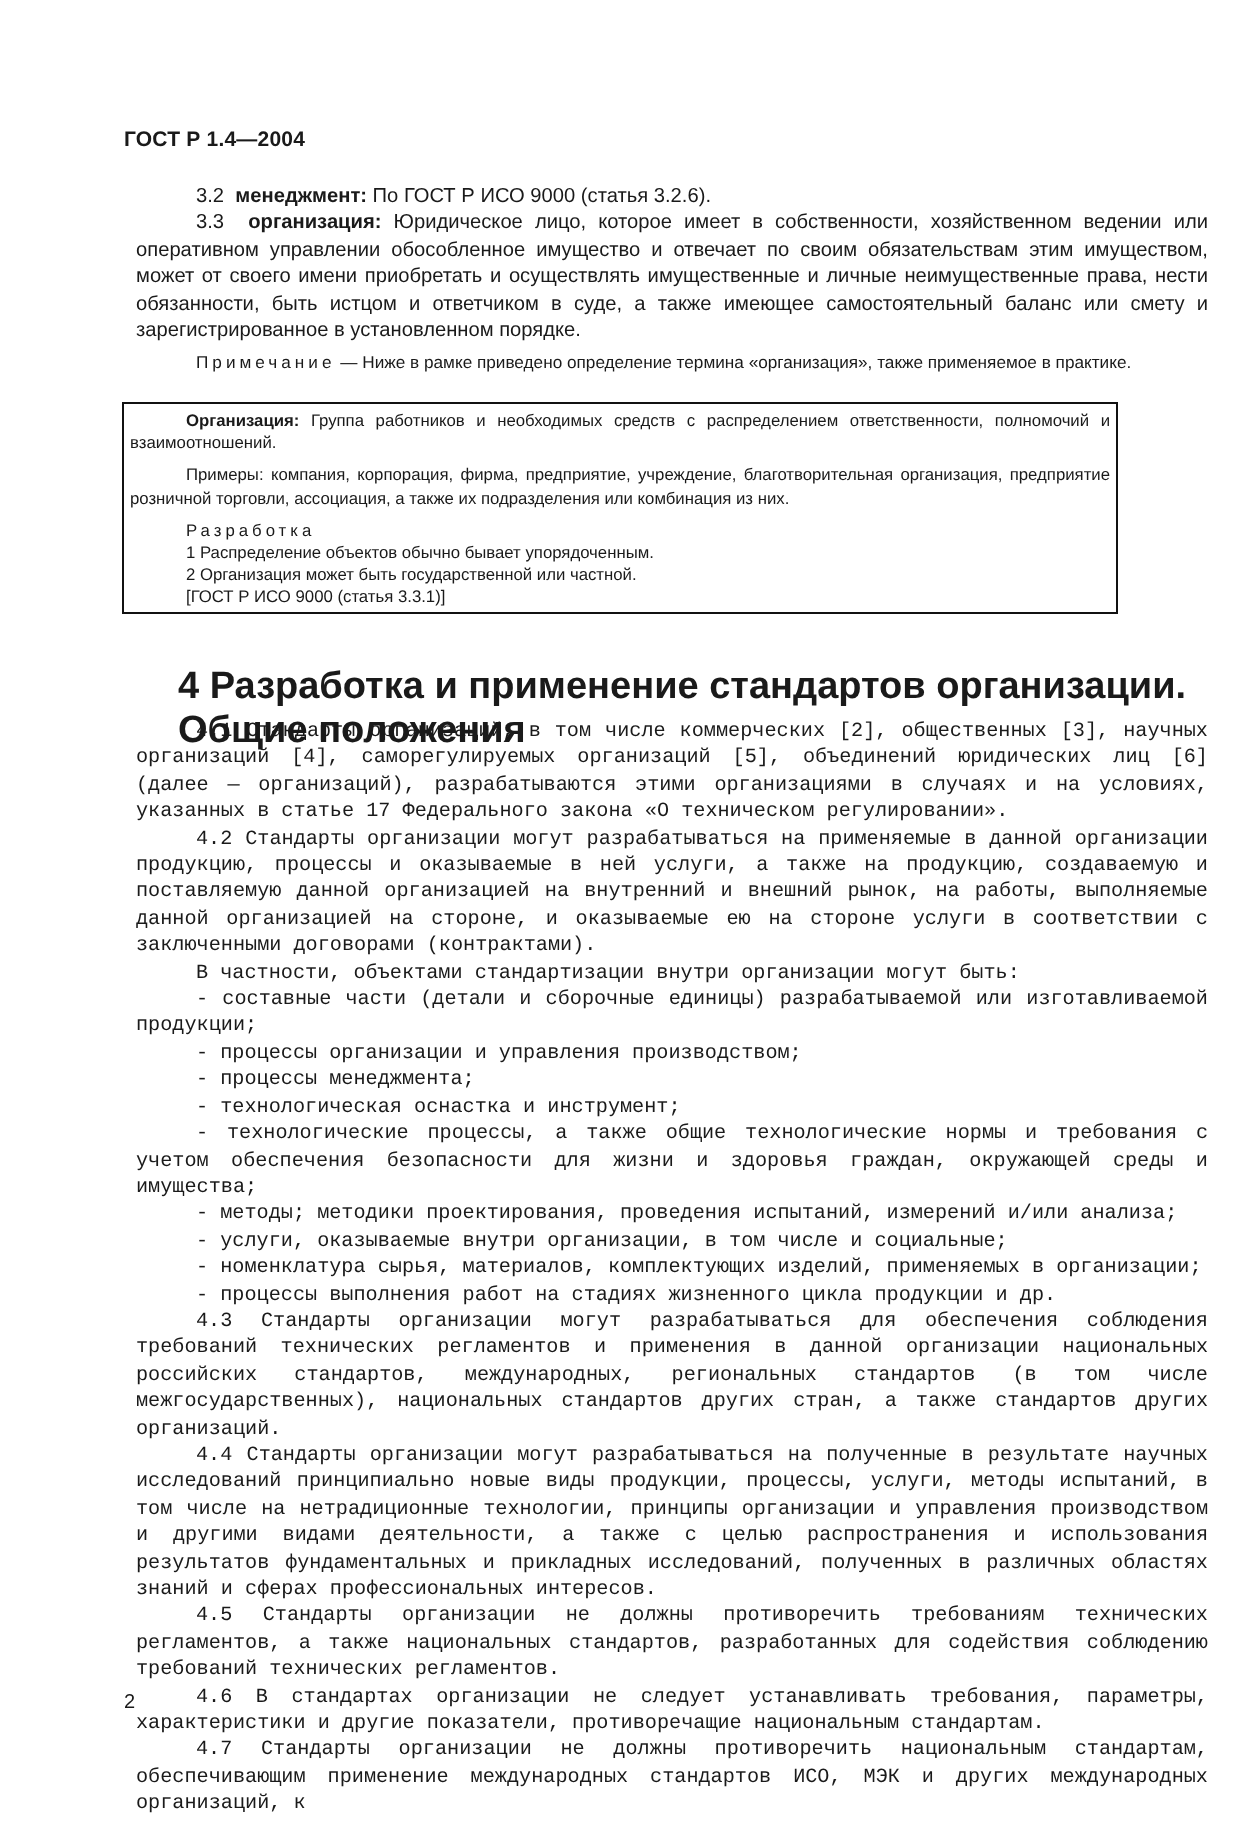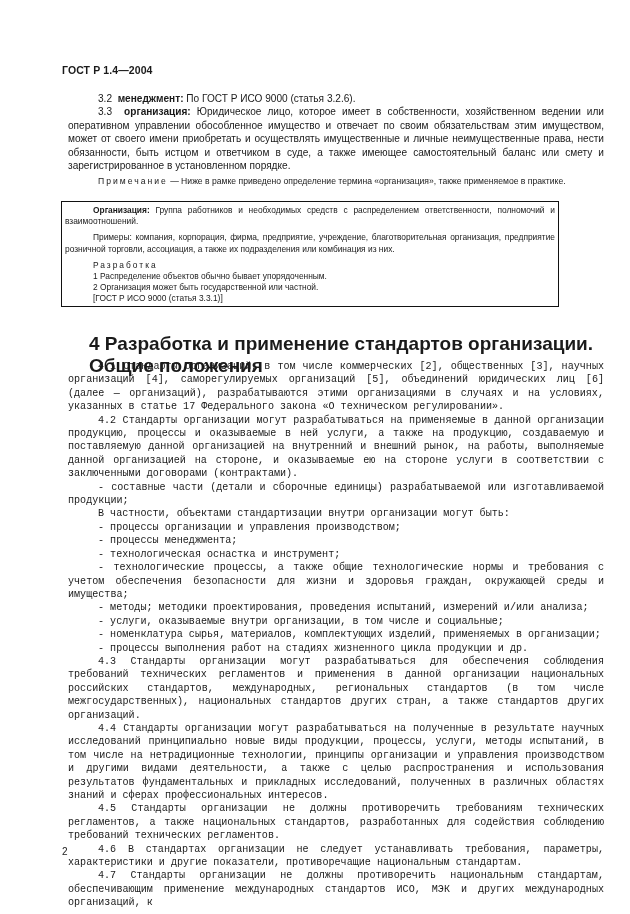--- a/index.html
+++ b/index.html
@@ -50,22 +50,22 @@
     <p class="p indent">1  Распределение объектов обычно бывает упорядоченным.</p>
     <p class="p indent">2  Организация может быть государственной или частной.</p>
     <p class="p indent">[ГОСТ Р ИСО 9000 (статья 3.3.1)]</p>
   </div>
 
   <div class="h2">4  Разработка и применение стандартов организации. Общие положения</div>
 
   <div class="body-text" style="top:360px;font-family:Liberation Mono, monospace;">
     <p class="p">4.1  Стандарты организаций, в том числе коммерческих [2], общественных [3], научных организаций [4], саморегулируемых организаций [5], объединений юридических лиц [6] (далее — организаций), разрабатываются этими организациями в случаях и на условиях, указанных в статье 17 Федерального закона «О техническом регулировании».</p>
     <p class="p">4.2  Стандарты организации могут разрабатываться на применяемые в данной организации продукцию, процессы и оказываемые в ней услуги, а также на продукцию, создаваемую и поставляемую данной организацией на внутренний и внешний рынок, на работы, выполняемые данной организацией на стороне, и оказываемые ею на стороне услуги в соответствии с заключенными договорами (контрактами).</p>
+    <p class="p">В частности, объектами стандартизации внутри организации могут быть:</p>
     <p class="p dash-item">- составные части (детали и сборочные единицы) разрабатываемой или изготавливаемой продукции;</p>
-    <p class="p">В частности, объектами стандартизации внутри организации могут быть:</p>
     <p class="p dash-item">- процессы организации и управления производством;</p>
     <p class="p dash-item">- процессы менеджмента;</p>
     <p class="p dash-item">- технологическая оснастка и инструмент;</p>
     <p class="p dash-item">- технологические процессы, а также общие технологические нормы и требования с учетом обеспечения безопасности для жизни и здоровья граждан, окружающей среды и имущества;</p>
     <p class="p dash-item">- методы; методики проектирования, проведения испытаний, измерений и/или анализа;</p>
     <p class="p dash-item">- услуги, оказываемые внутри организации, в том числе и социальные;</p>
     <p class="p dash-item">- номенклатура сырья, материалов, комплектующих изделий, применяемых в организации;</p>
     <p class="p dash-item">- процессы выполнения работ на стадиях жизненного цикла продукции и др.</p>
     <p class="p">4.3 Стандарты организации могут разрабатываться для обеспечения соблюдения требований технических регламентов и применения в данной организации национальных российских стандартов, международных, региональных стандартов (в том числе межгосударственных), национальных стандартов других стран, а также стандартов других организаций.</p>
     <p class="p">4.4  Стандарты организации могут разрабатываться на полученные в результате научных исследований принципиально новые виды продукции, процессы, услуги, методы испытаний, в том числе на нетрадиционные технологии, принципы организации и управления производством и другими видами деятельности, а также с целью распространения и использования результатов фундаментальных и прикладных исследований, полученных в различных областях знаний и сферах профессиональных интересов.</p>

